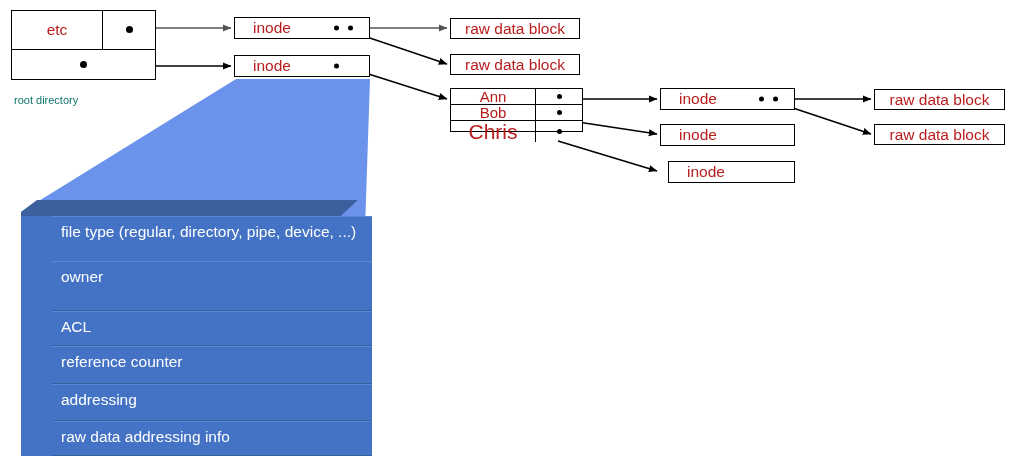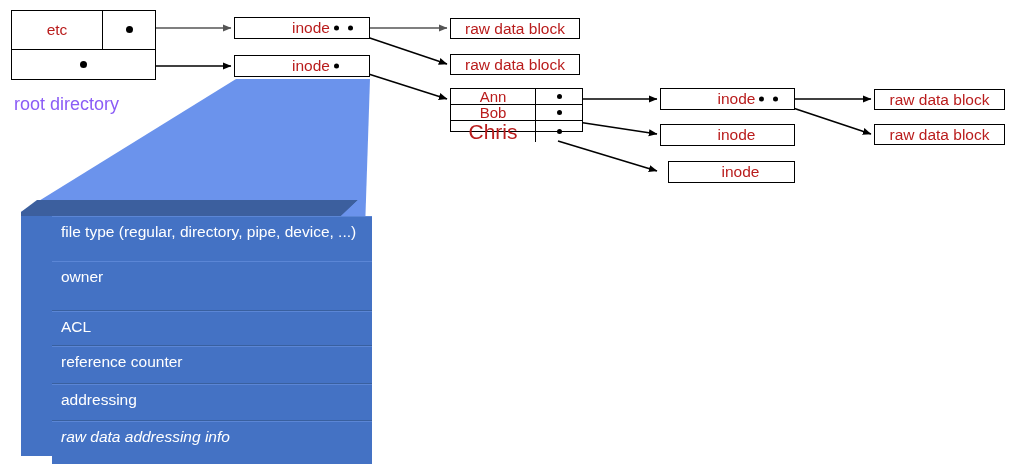--- a/index.html
+++ b/index.html
@@ -75,21 +75,20 @@
     height: 5px;
     border-radius: 50%;
     background: #000;
   }
 
   
   .inode-box {
     display: flex;
     align-items: center;
     padding-left: 18px;
-    justify-content: center;
   }
   .inode-label { font-size: 15.5px; }
   .inode-dots {
     position: absolute;
     top: 50%;
     transform: translateY(-50%);
     display: flex;
     gap: 9px;
     align-items: center;
   }
@@ -97,22 +96,22 @@
   
   .rdb {
     display: flex;
     align-items: center;
     justify-content: center;
     font-size: 15.5px;
   }
 
   .caption {
     position: absolute;
-    font-size: 18px;
-    color: #8b5cf6;
+    font-size: 11px;
+    color: #0f766e;
     z-index: 5;
     text-align: center;
   }
 
   
   #inode-detail {
     position: absolute;
     left: 0; top: 0;
     width: 1017px;
     height: 464px;
@@ -265,16 +264,16 @@
 
   <div class="box rdb" style="left:874px; top:89px; width:131px; height:21px;">raw data block</div>
   <div class="box rdb" style="left:874px; top:124px; width:131px; height:21px;">raw data block</div>
 
   <div id="inode-detail">
     <div class="field-row" style="top:216px; height:57px;">file type (regular, directory, pipe, device, ...)</div>
     <div class="field-row" style="top:261px; height:50px;">owner</div>
     <div class="field-row" style="top:311px; height:35px;">ACL</div>
     <div class="field-row" style="top:346px; height:38px;">reference counter</div>
     <div class="field-row" style="top:384px; height:37px;">addressing</div>
-    <div class="field-row" style="top:421px; height:44px;font-style:italic;">raw data addressing info</div>
+    <div class="field-row" style="top:421px; height:35px;">raw data addressing info</div>
   </div>
 
 </div>
 
 </body></html>

